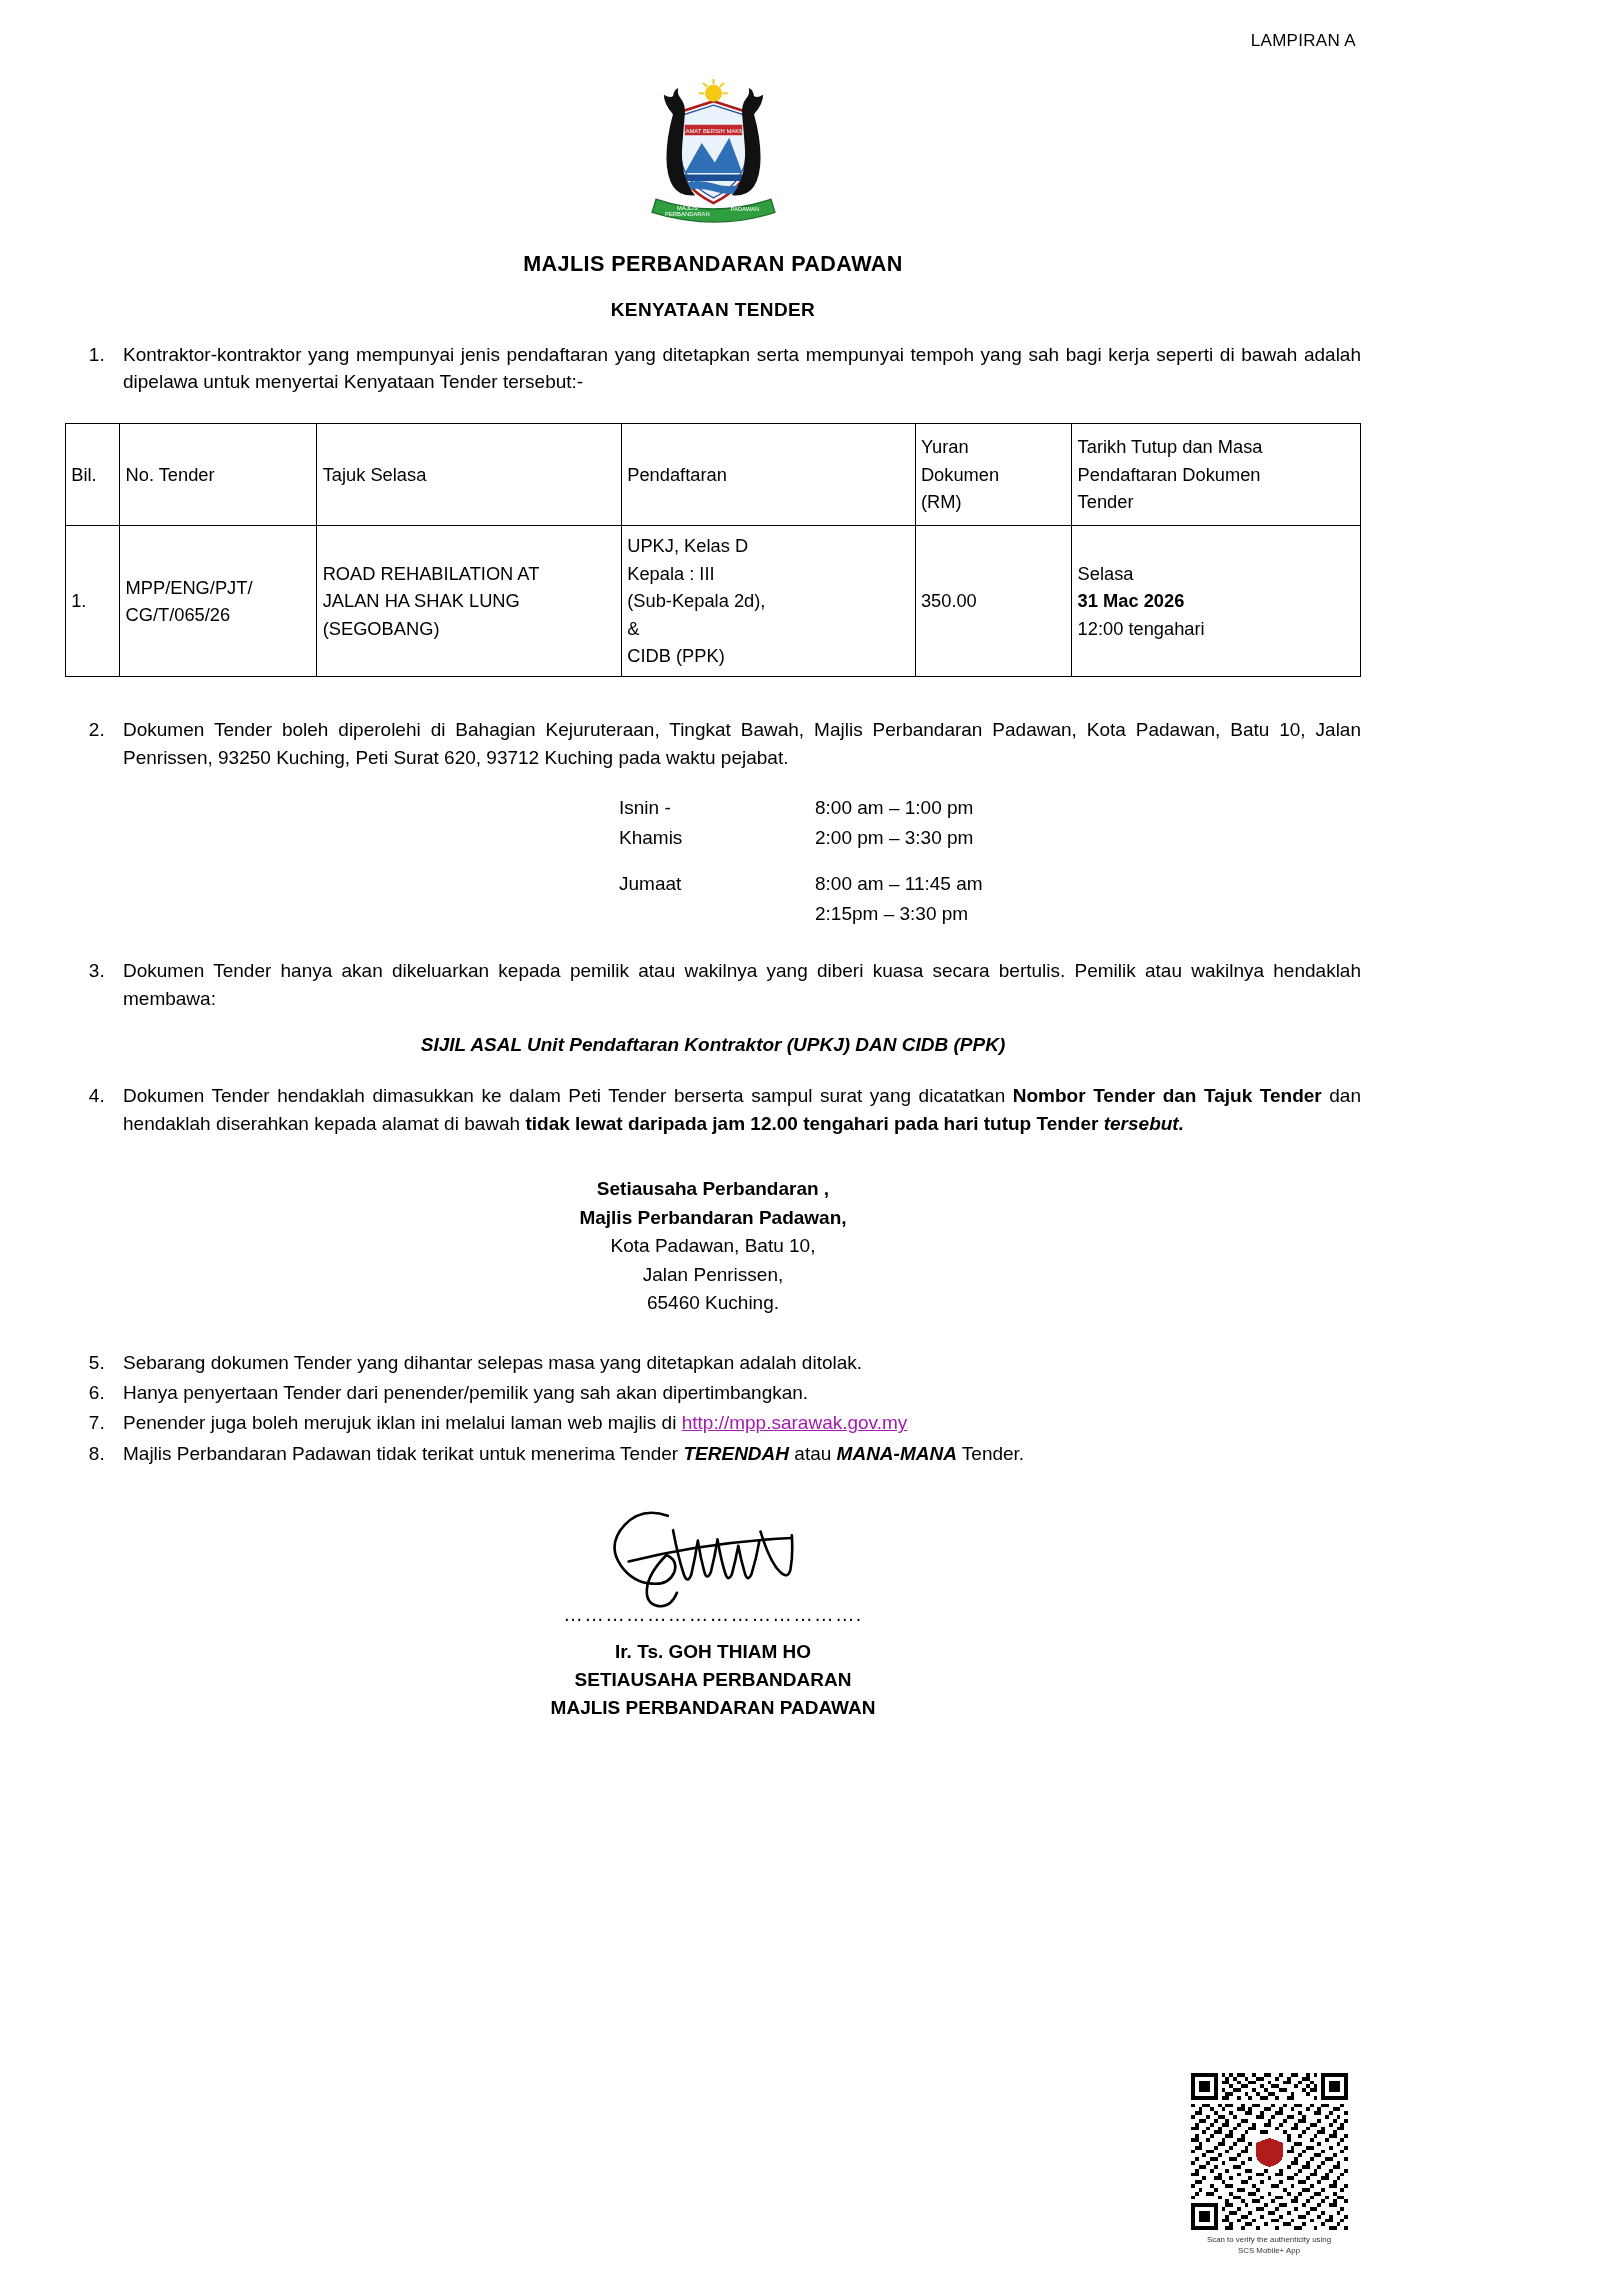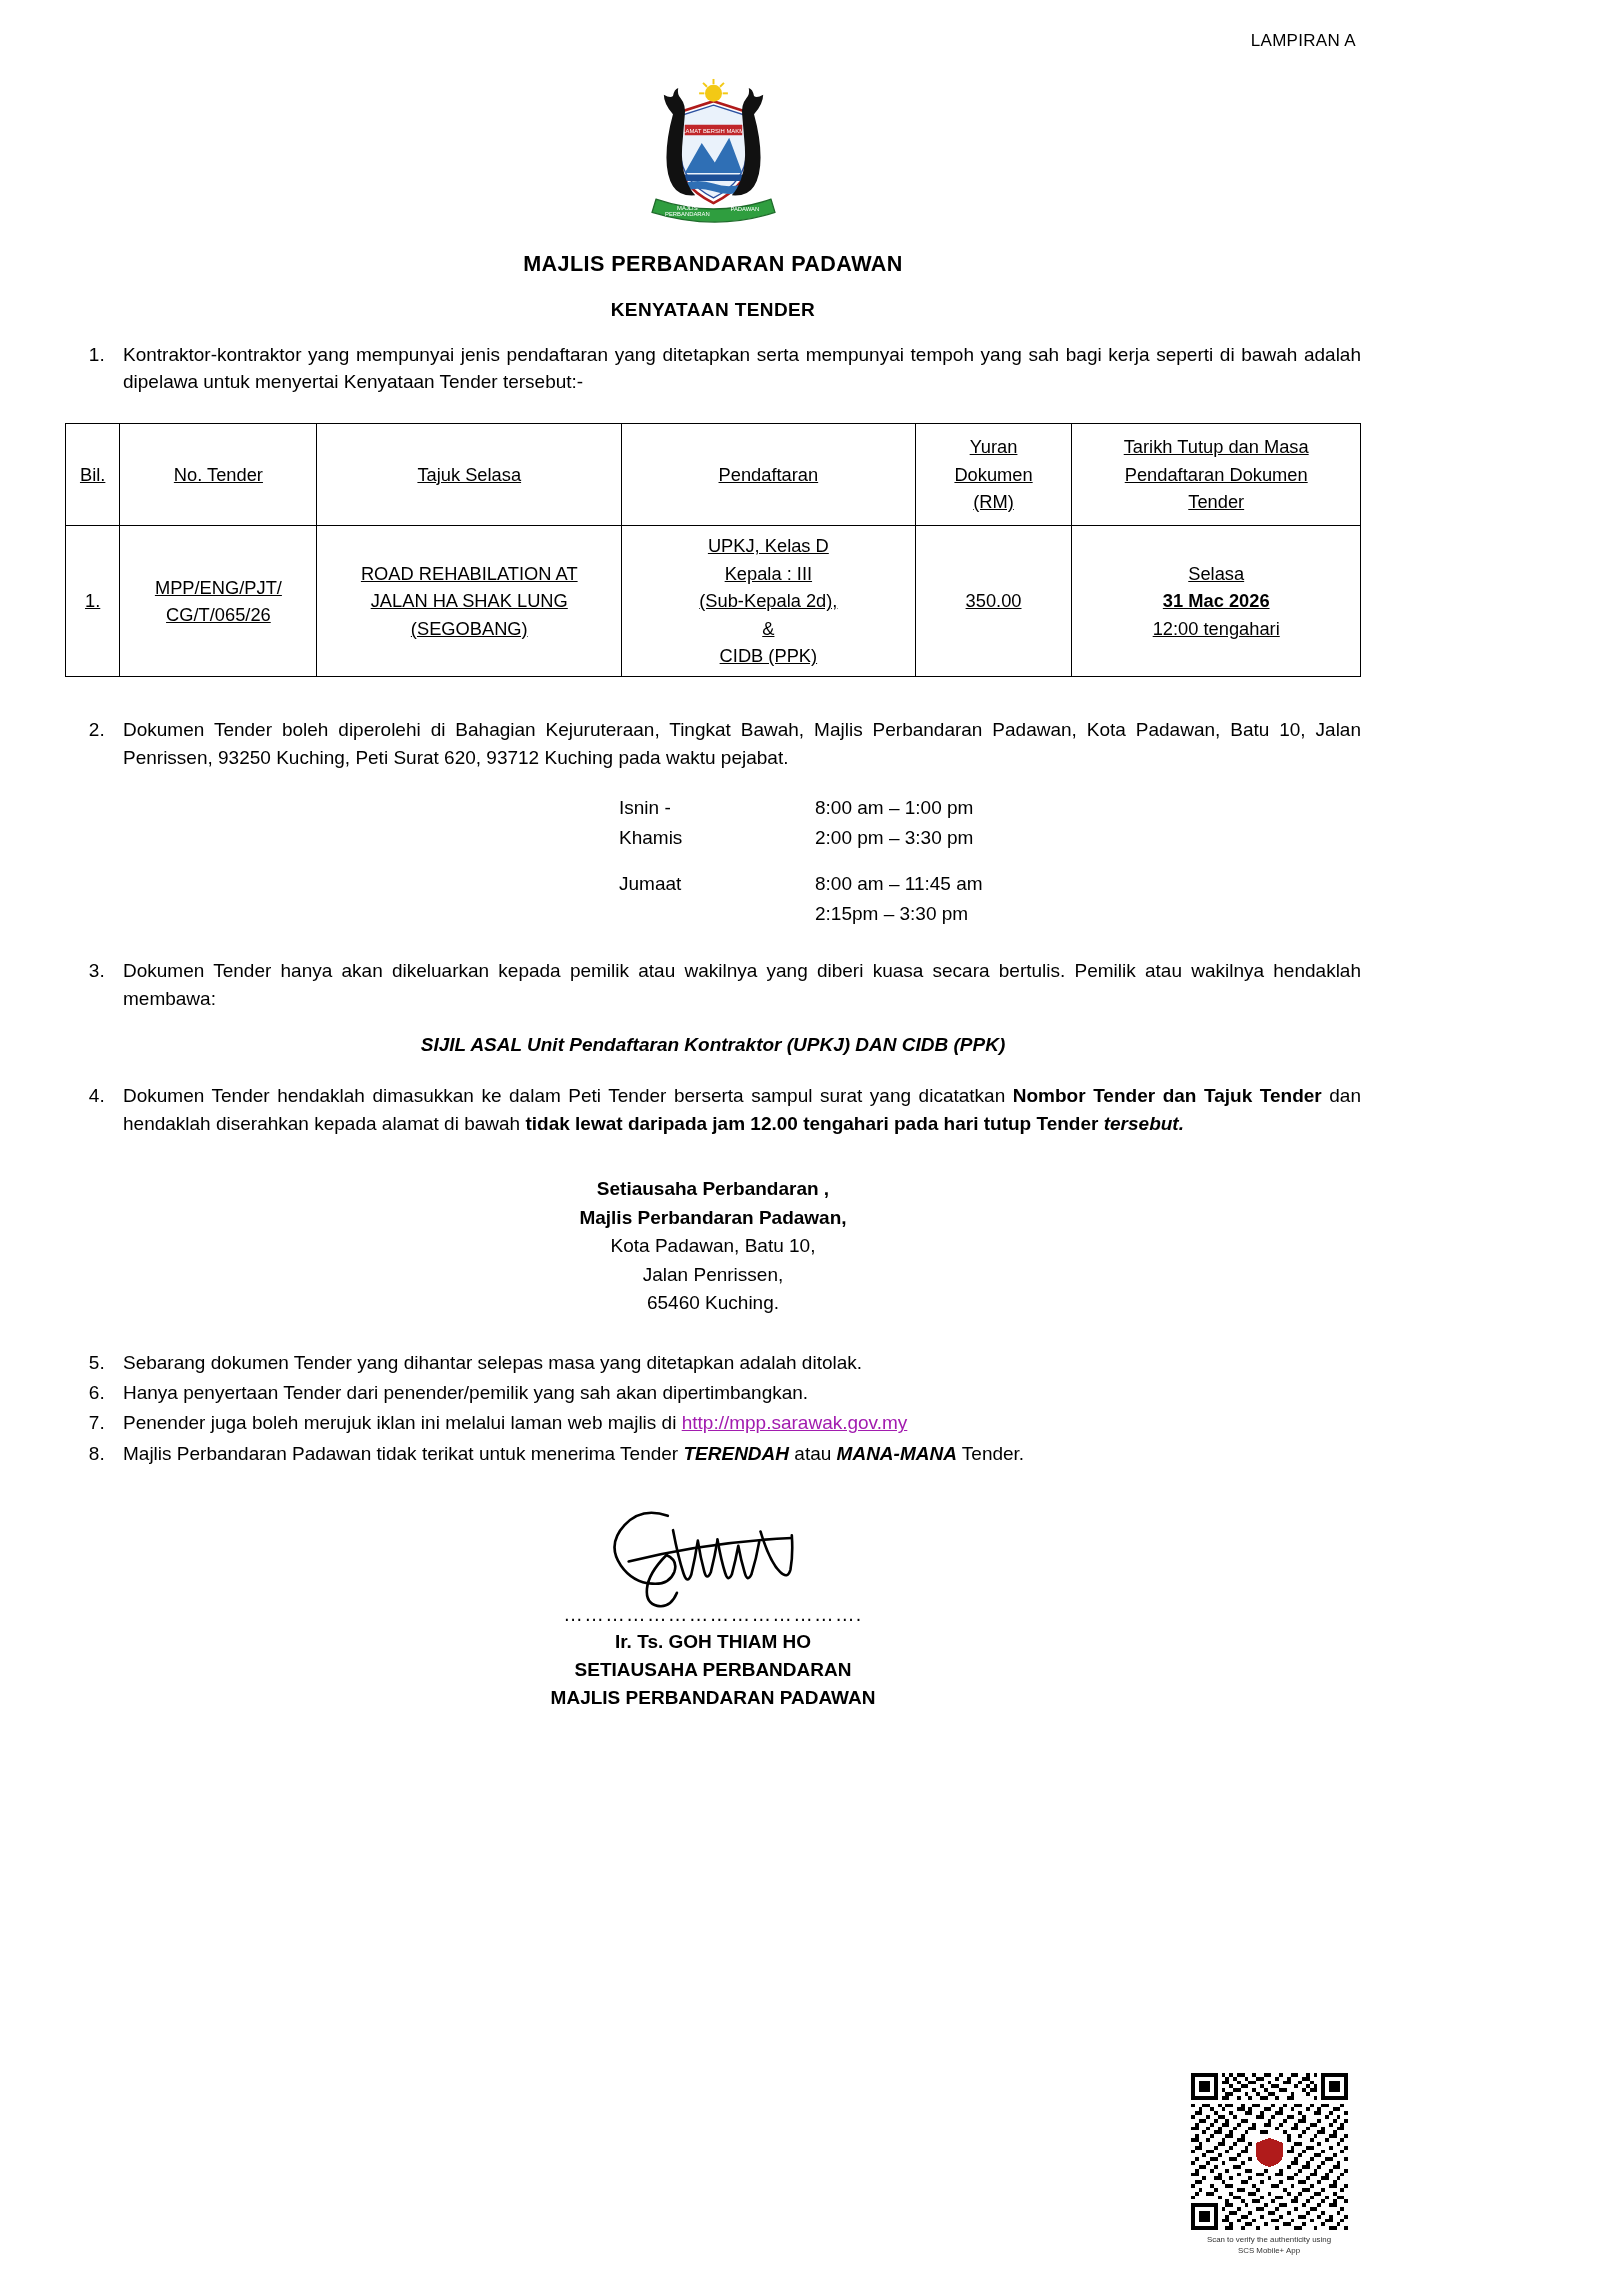--- a/index.html
+++ b/index.html
@@ -69,25 +69,23 @@
     text-align: justify;
   }
   table.tender {
     width: 100%;
     border-collapse: collapse;
     margin-top: 27.5px;
     font-size: 18.3px;
   }
   table.tender th, table.tender td {
     border: 1.3px solid #000;
-    text-align: center;
     vertical-align: middle;
     padding: 6.5px 5.2px;
     font-weight: normal;
-    text-decoration: underline;
   }
   table.tender thead td {
     padding: 9.2px 5.2px;
   }
   table.tender .col-bil { width: 46px; }
   table.tender .col-no { width: 196px; }
   table.tender .col-tajuk { width: 321px; }
   table.tender .col-daftar { width: 314px; }
   table.tender .col-yuran { width: 157px; }
   table.tender .col-tarikh { width: 308px; }
@@ -151,21 +149,21 @@
     text-align: center;
     font-size: 19.6px;
     letter-spacing: 1.3px;
     margin-top: -11.8px;
   }
   .signer {
     text-align: center;
     font-size: 19px;
     font-weight: bold;
     line-height: 1.45;
-    margin-top: 2px;
+    margin-top: 12px;
   }
   .qr-area {
     position: absolute;
     right: 72px;
     bottom: 39px;
     width: 170px;
     text-align: center;
   }
   .qr-caption {
     font-size: 7.9px;

